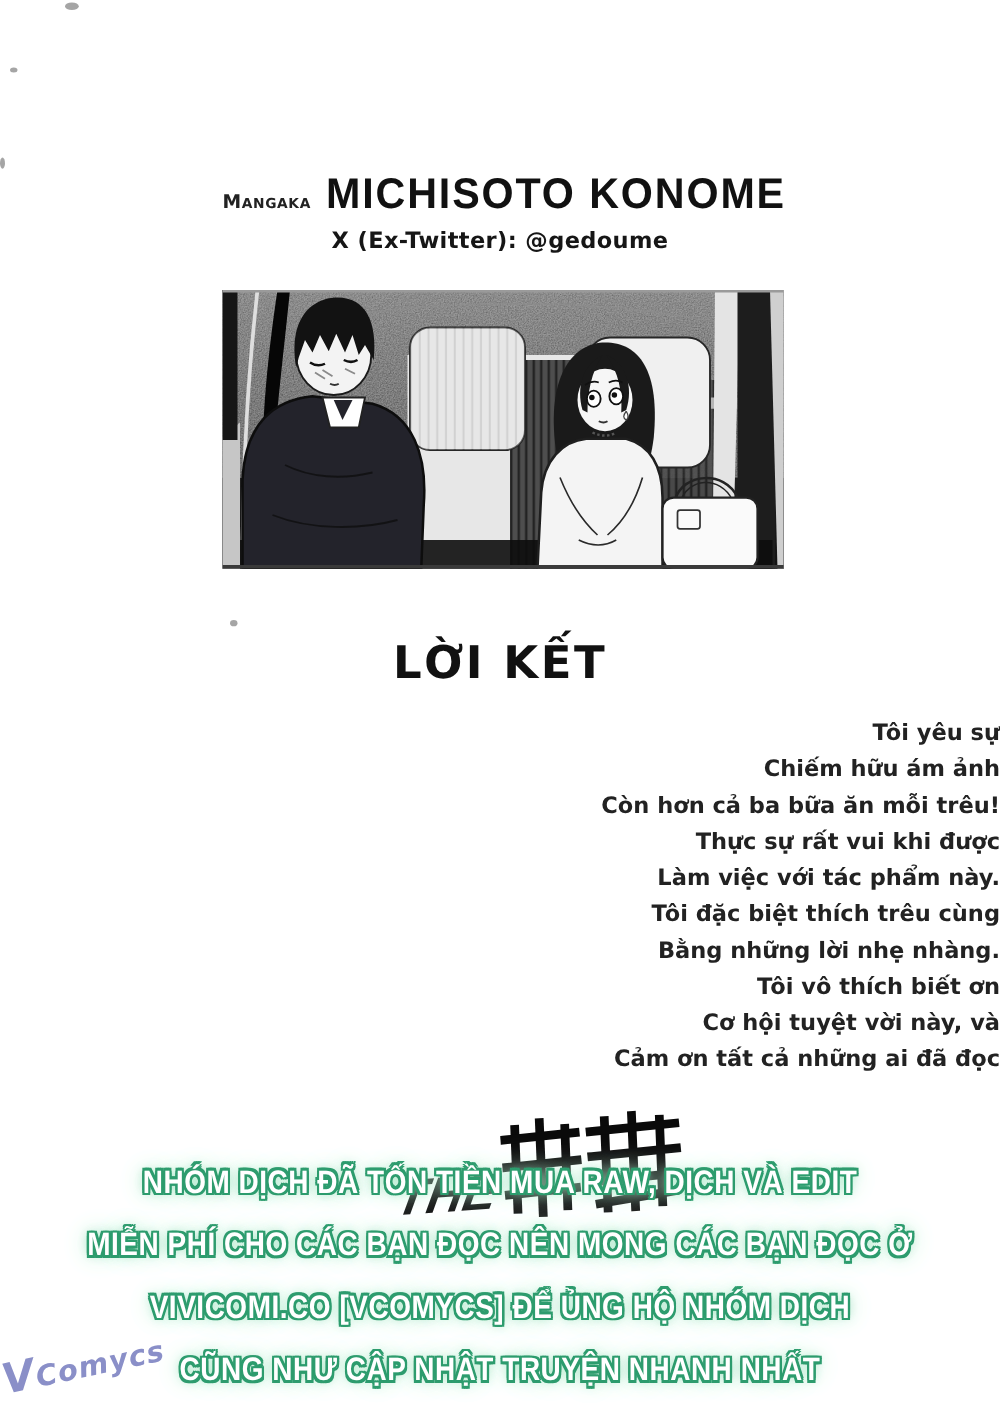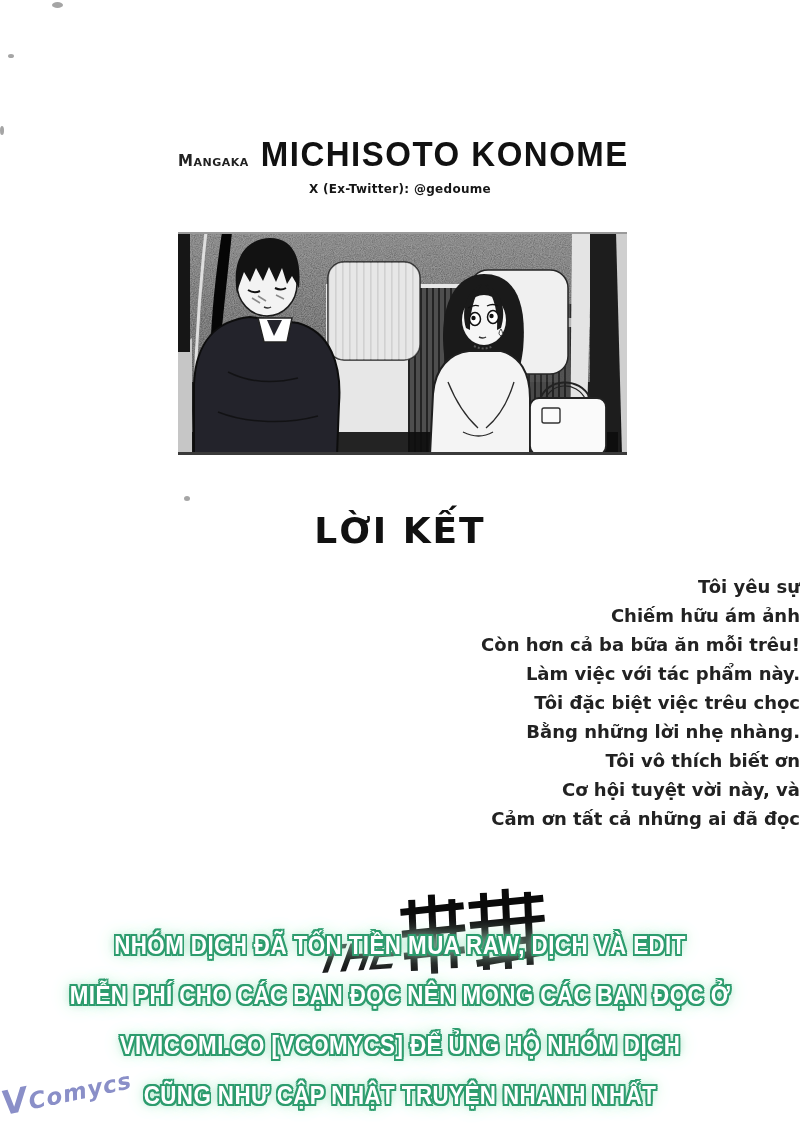--- a/index.html
+++ b/index.html
@@ -10,21 +10,21 @@
     font-family:"DejaVu Sans", sans-serif; color:#1c1c1c;padding-left:16px;
   }
   
   .author-row { position:absolute; left:178px; top:136px; width:460px;
     display:flex; align-items:baseline; white-space:nowrap; }
   .role-label { font-variant:small-caps; font-size:15px; font-weight:600;
     letter-spacing:.5px; margin-right:12px; color:#222; }
   .author-name { font-size:33px; font-weight:900; letter-spacing:1.5px; color:#111;
     font-family:"Liberation Sans", sans-serif; transform:scaleY(1.04); }
   .social { position:absolute; left:0; top:182px; width:800px; text-align:center;
-    font-size:12px; font-weight:700; color:#161616; letter-spacing:.3px; }
+    font-size:18px; font-weight:700; color:#161616; letter-spacing:.3px; }
   
   .panel { position:absolute; left:178px; top:232px; width:449px; height:223px;
     background:#2b2b2b; }
   .panel svg { display:block; }
   
   .afterword-title { position:absolute; left:0; top:510px; width:800px;
     text-align:center; font-size:36px; font-weight:800; letter-spacing:2px;
     color:#111; }
   .afterword-body { position:absolute; left:0; top:572px; width:800px;
     text-align:right; }
@@ -161,22 +161,23 @@
       <rect x="0" y="0" width="449" height="2" fill="#9a9a9a"></rect>
       <rect x="0" y="220" width="449" height="3" fill="#3a3a3a"></rect>
     </svg>
   </div>
 
   <div class="afterword-title">LỜI KẾT</div>
   <div class="afterword-body">
     <div class="line">Tôi yêu sự</div>
     <div class="line">Chiếm hữu ám ảnh</div>
     <div class="line">Còn hơn cả ba bữa ăn mỗi trêu!</div>
+    <div class="line">Thực sự rất vui khi được</div>
     <div class="line">Làm việc với tác phẩm này.</div>
-    <div class="line">Tôi đặc biệt việc trêu chọc</div>
+    <div class="line">Tôi đặc biệt thích trêu cùng</div>
     <div class="line">Bằng những lời nhẹ nhàng.</div>
     <div class="line">Tôi vô thích biết ơn</div>
     <div class="line">Cơ hội tuyệt vời này, và</div>
     <div class="line">Cảm ơn tất cả những ai đã đọc</div>
   </div>
 
   <div class="title-logo">
     <span class="the">THE</span>
     <svg width="150" height="80" viewBox="0 0 150 80">
       <g stroke="#0a0a0a" stroke-width="7" stroke-linecap="square">

